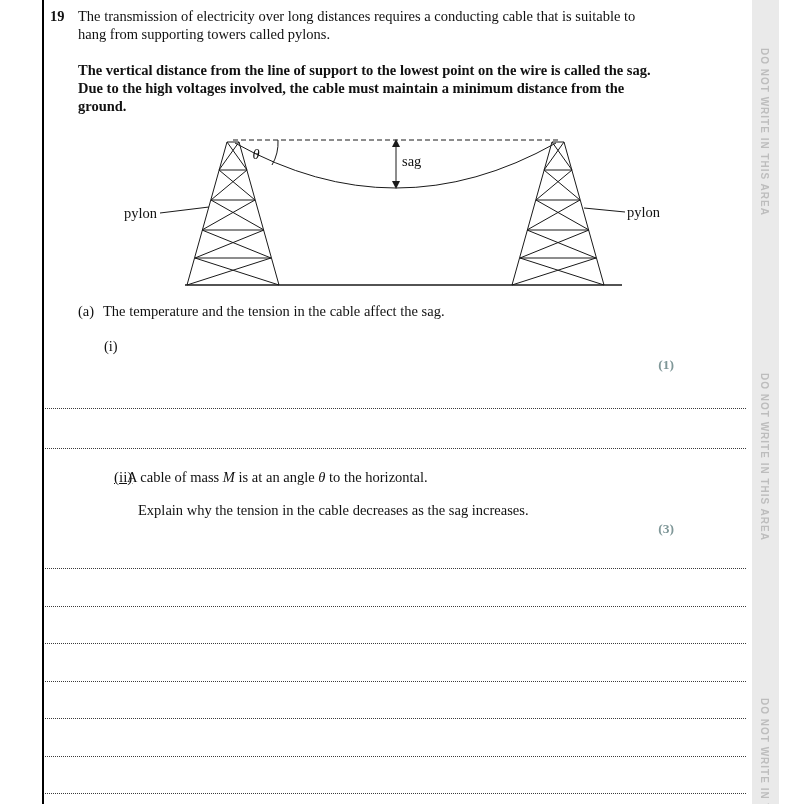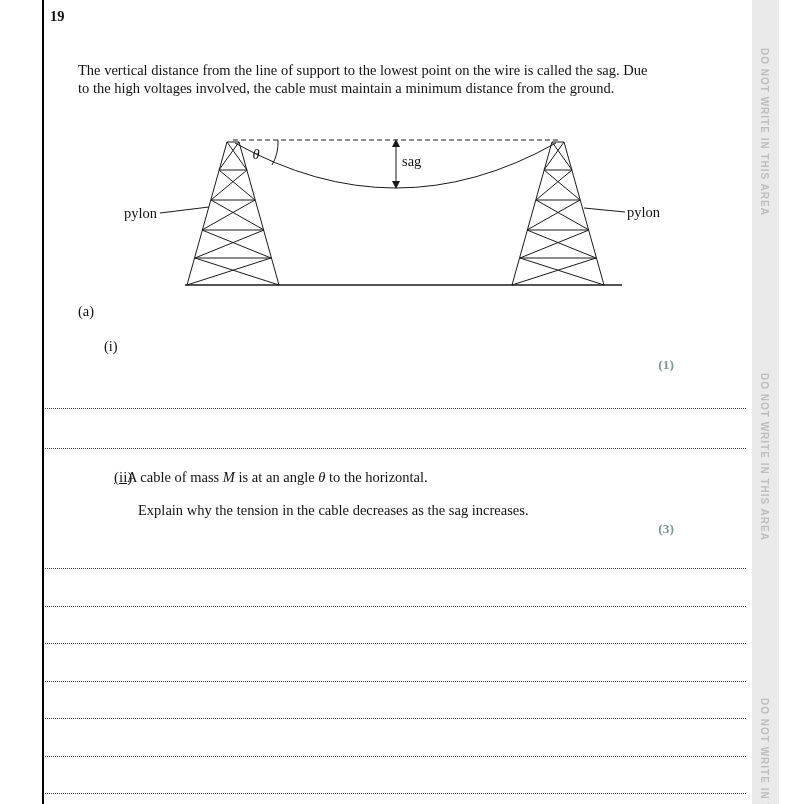--- a/index.html
+++ b/index.html
@@ -13,21 +13,21 @@
     color: #111111;
     overflow: hidden;
   }
   .abs { position: absolute; }
 
   .left-rule { left: 42px; top: 0; width: 2px; height: 804px; background: #000000; }
 
   .qnum { left: 50px; top: 7px; font-weight: bold; font-size: 14.5px; line-height: 18px; }
   .para { font-size: 14.5px; line-height: 18px; }
   .p1 { left: 78px; top: 7px;  width: 566px; }
-  .p2 { left: 78px; top: 61px; width: 580px; }
+  .p2 { left: 78px; top: 61px; width: 580px; font-weight: bold; }
 
   .diagram { left: 100px; top: 130px; }
   .diagram text { font-family: "Liberation Serif", "DejaVu Serif", serif; font-size: 14.5px; fill: #111111; }
   .diagram .it { font-style: italic; }
 
   .label-a  { left: 78px;  top: 303px; font-size: 14.5px; }
   .text-a   { left: 103px; top: 303px; font-size: 14.5px; }
   .label-i  { left: 104px; top: 338px; font-size: 14.5px; }
   .text-i   { left: 128px; top: 338px; font-size: 14.5px; }
   .label-ii { left: 114px;  top: 469px; font-size: 15px; text-decoration: underline; }
@@ -55,20 +55,21 @@
   .st-1 { top: 48px; } .st-2 { top: 373px; } .st-3 { top: 698px; }
 </style>
 </head>
 <body>
 
 <div class="page">
 
   <div class="abs left-rule"></div>
 
   <div class="abs qnum">19</div>
+  <div class="abs para p1">The transmission of electricity over long distances requires a conducting cable that is suitable to hang from supporting towers called pylons.</div>
   <div class="abs para p2">The vertical distance from the line of support to the lowest point on the wire is called the sag. Due to the high voltages involved, the cable must maintain a minimum distance from the ground.</div>
 
   <svg class="abs diagram" width="580" height="165" viewBox="0 0 580 165">
     <g stroke="#1a1a1a" stroke-width="1" fill="none">
 
       <line x1="133" y1="10" x2="458" y2="10" stroke-dasharray="5 3"></line>
 
       <path d="M 135 13 Q 296 103 456 13"></path>
 
       <path d="M 178 10 A 45 45 0 0 1 172 35"></path>
@@ -125,20 +126,21 @@
       <line x1="525" y1="82" x2="484" y2="78"></line>
     </g>
 
     <text class="it" x="156" y="29" font-size="13.5" text-anchor="middle">θ</text>
     <text x="302" y="36">sag</text>
     <text x="24" y="88">pylon</text>
     <text x="527" y="87">pylon</text>
   </svg>
 
   <div class="abs label-a">(a)</div>
+  <div class="abs text-a">The temperature and the tension in the cable affect the sag.</div>
 
   <div class="abs label-i">(i)</div>
   <div class="abs marks marks-1">(1)</div>
 
   <div class="abs answer-line li-1"></div>
   <div class="abs answer-line li-2"></div>
 
   <div class="abs label-ii">(ii)</div>
   <div class="abs text-ii"><span>A cable of mass </span><span class="it">M</span><span> is at an angle </span><span class="it">θ</span><span> to the horizontal.</span></div>
   <div class="abs text-ii2">Explain why the tension in the cable decreases as the sag increases.</div>

